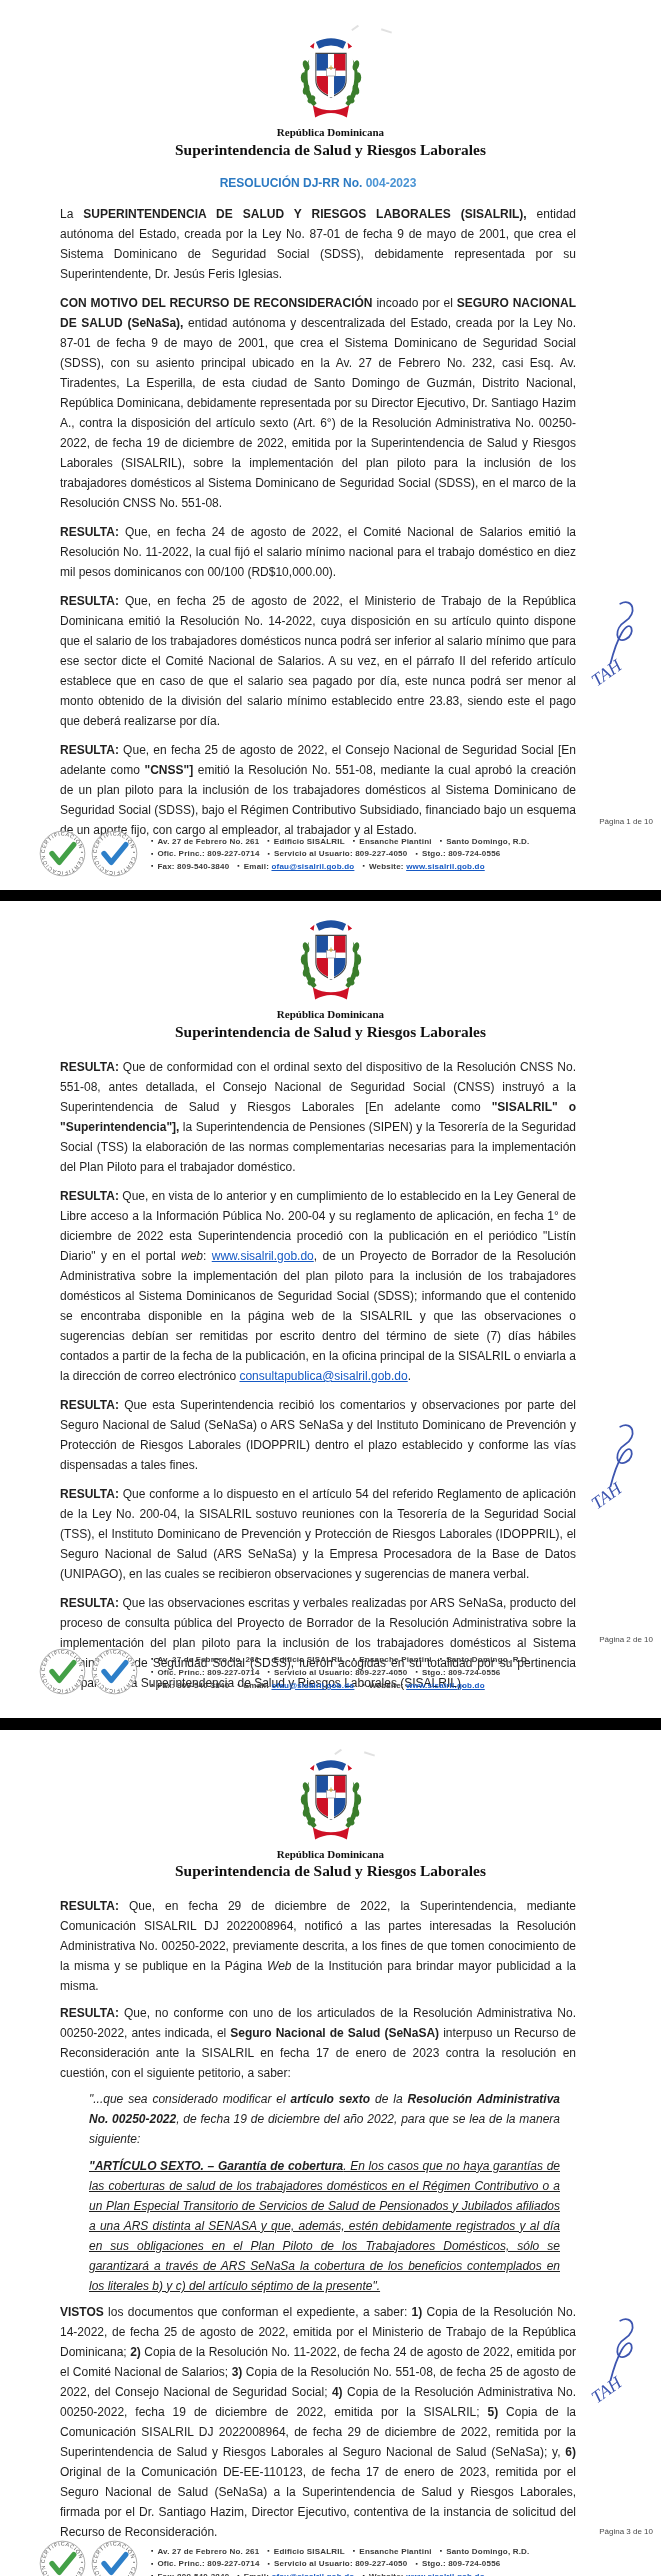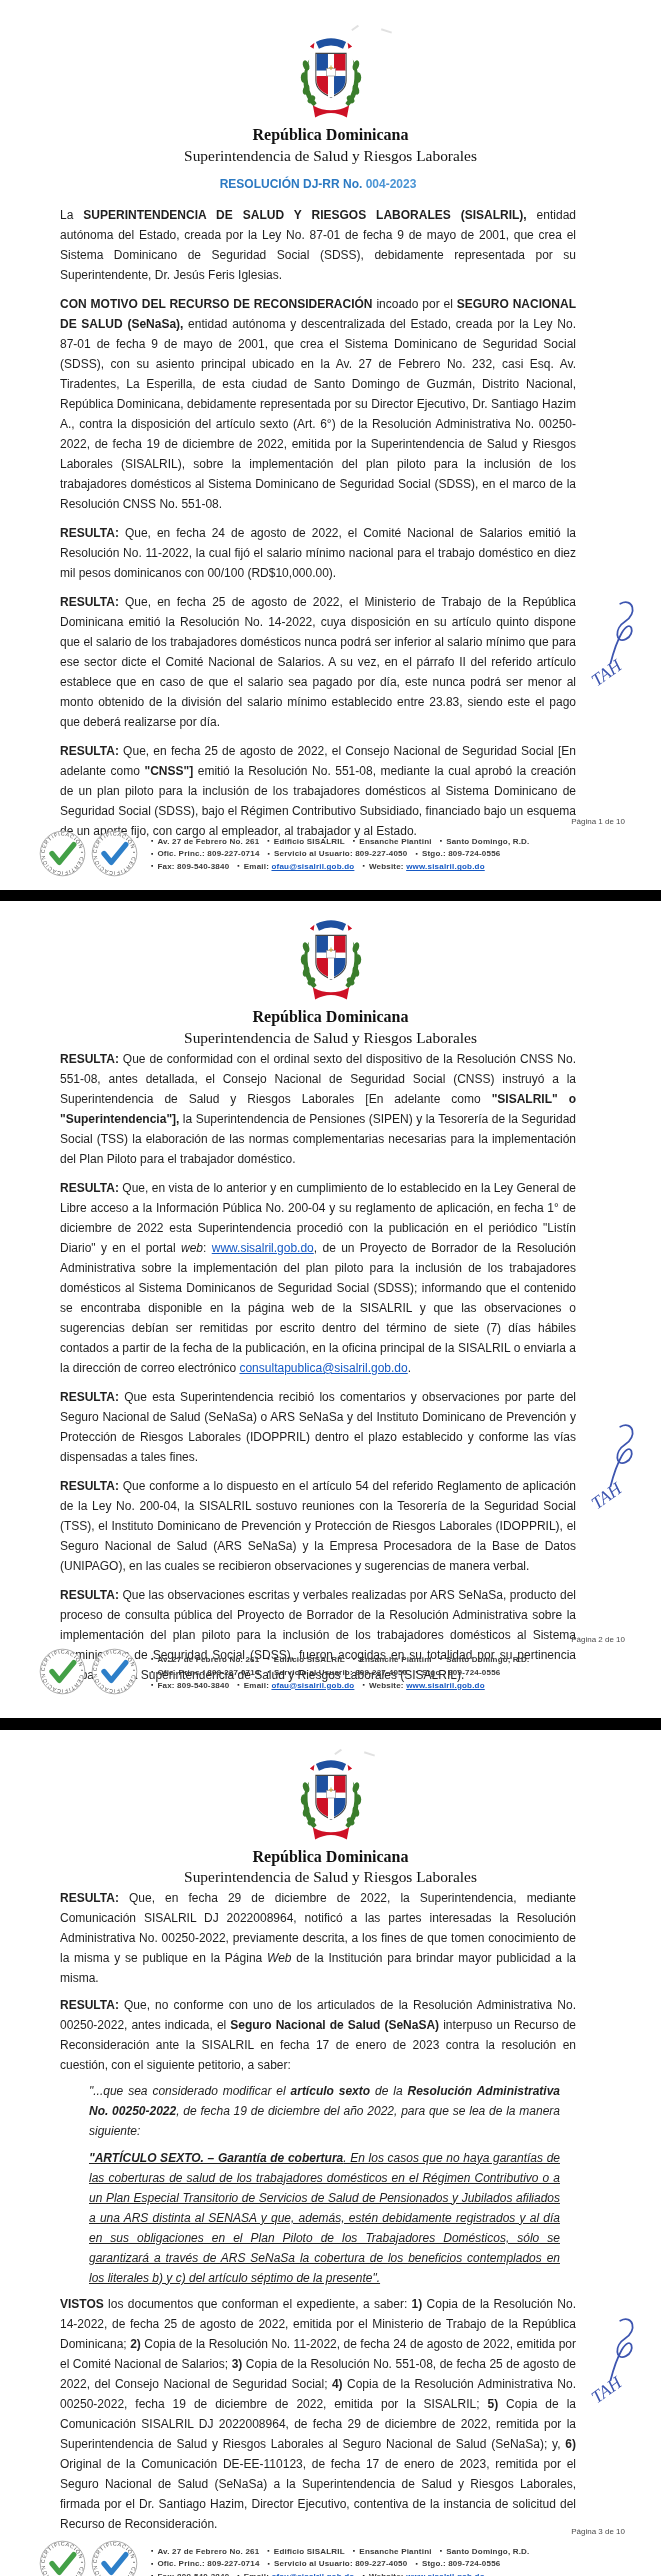--- a/index.html
+++ b/index.html
@@ -21,46 +21,46 @@
   #page3{height:846px}
   .divider{width:661px;height:11.3px;background:#000}
   .smudge{position:absolute;left:349px;top:24px;width:57px;height:13px;opacity:.55}
   .smudge:before,.smudge:after{content:"";position:absolute;background:#c9c9c9}
   .smudge:before{left:1.6px;top:3.2px;width:8px;height:1.6px;transform:rotate(-35deg)}
   .smudge:after{left:32px;top:5.7px;width:11.3px;height:1.6px;transform:rotate(18deg)}
   .arms{display:block;margin:0 auto}
   #page1 .arms{margin-top:32px}
   #page2 .arms{margin-top:13px}
   #page3 .arms{margin-top:24px}
-  .hdr-country{font-family:"Liberation Serif",serif;font-weight:bold;font-size:16px;
+  .hdr-country{font-family:"Liberation Serif",serif;font-weight:bold;font-size:11px;
     text-align:center;margin-top:3.2px;color:#111}
-  .hdr-inst{font-family:"Liberation Serif",serif;font-weight:normal;font-size:15.4px;
+  .hdr-inst{font-family:"Liberation Serif",serif;font-weight:bold;font-size:15.4px;
     text-align:center;margin-top:2.4px;color:#111}
-  .body-block{padding:0 85px 0 60px;margin-top:2px}
+  .body-block{padding:0 85px 0 60px;margin-top:16px}
   .para{font-size:12px;line-height:20px;text-align:justify;margin:0 0 9px 0;color:var(--body-ink)}
   #page3 .para{margin-bottom:6.5px}
   .b{font-weight:bold}
   .i{font-style:italic}
   .lt{color:var(--title-blue-light)}
   .lnk{color:var(--link-blue);text-decoration:underline;cursor:pointer}
   .title{color:var(--title-blue);font-weight:bold;text-align:center;line-height:16px;
     margin:11.3px 4.9px 13px 4.9px;text-align:center}
   .quote{margin-left:29px;margin-right:16px;font-style:italic}
   .qu span{text-decoration:underline}
   .center-bold{text-align:center;font-weight:bold;margin-top:11.3px}
   .sig{position:absolute;right:14.6px}
   #page1 .sig{top:597px}
   #page2 .sig{top:519px}
   #page3 .sig{top:584px}
   .sig text{font-family:"Liberation Serif",serif;font-style:italic}
   .footer{position:absolute;left:0;right:0}
   #page1 .footer{bottom:13px}
   #page2 .footer{bottom:23px}
   #page3 .footer{bottom:-11.3px}
-  .page-label{font-size:8px;color:#4a4a4a;text-align:right;padding-right:36px;margin-bottom:4px}
+  .page-label{font-size:8px;color:#4a4a4a;text-align:right;padding-right:8px;margin-bottom:4px}
   .f-row{display:flex;align-items:flex-start;padding-left:39px}
   .badges{display:flex;gap:4.9px;margin-right:13px;flex:0 0 auto}
   .f-lines{padding-top:4.9px}
   .f-line{font-size:8px;font-weight:bold;color:#3a3a3a;line-height:12px;letter-spacing:0.2px}
   .f-line .bullet{display:inline-block;margin:0 4px 0 0;font-size:6.5px;vertical-align:0.8px;color:#222}
   .f-line .seg{margin-right:8px}
 </style>
 </head>
 <body>
 

